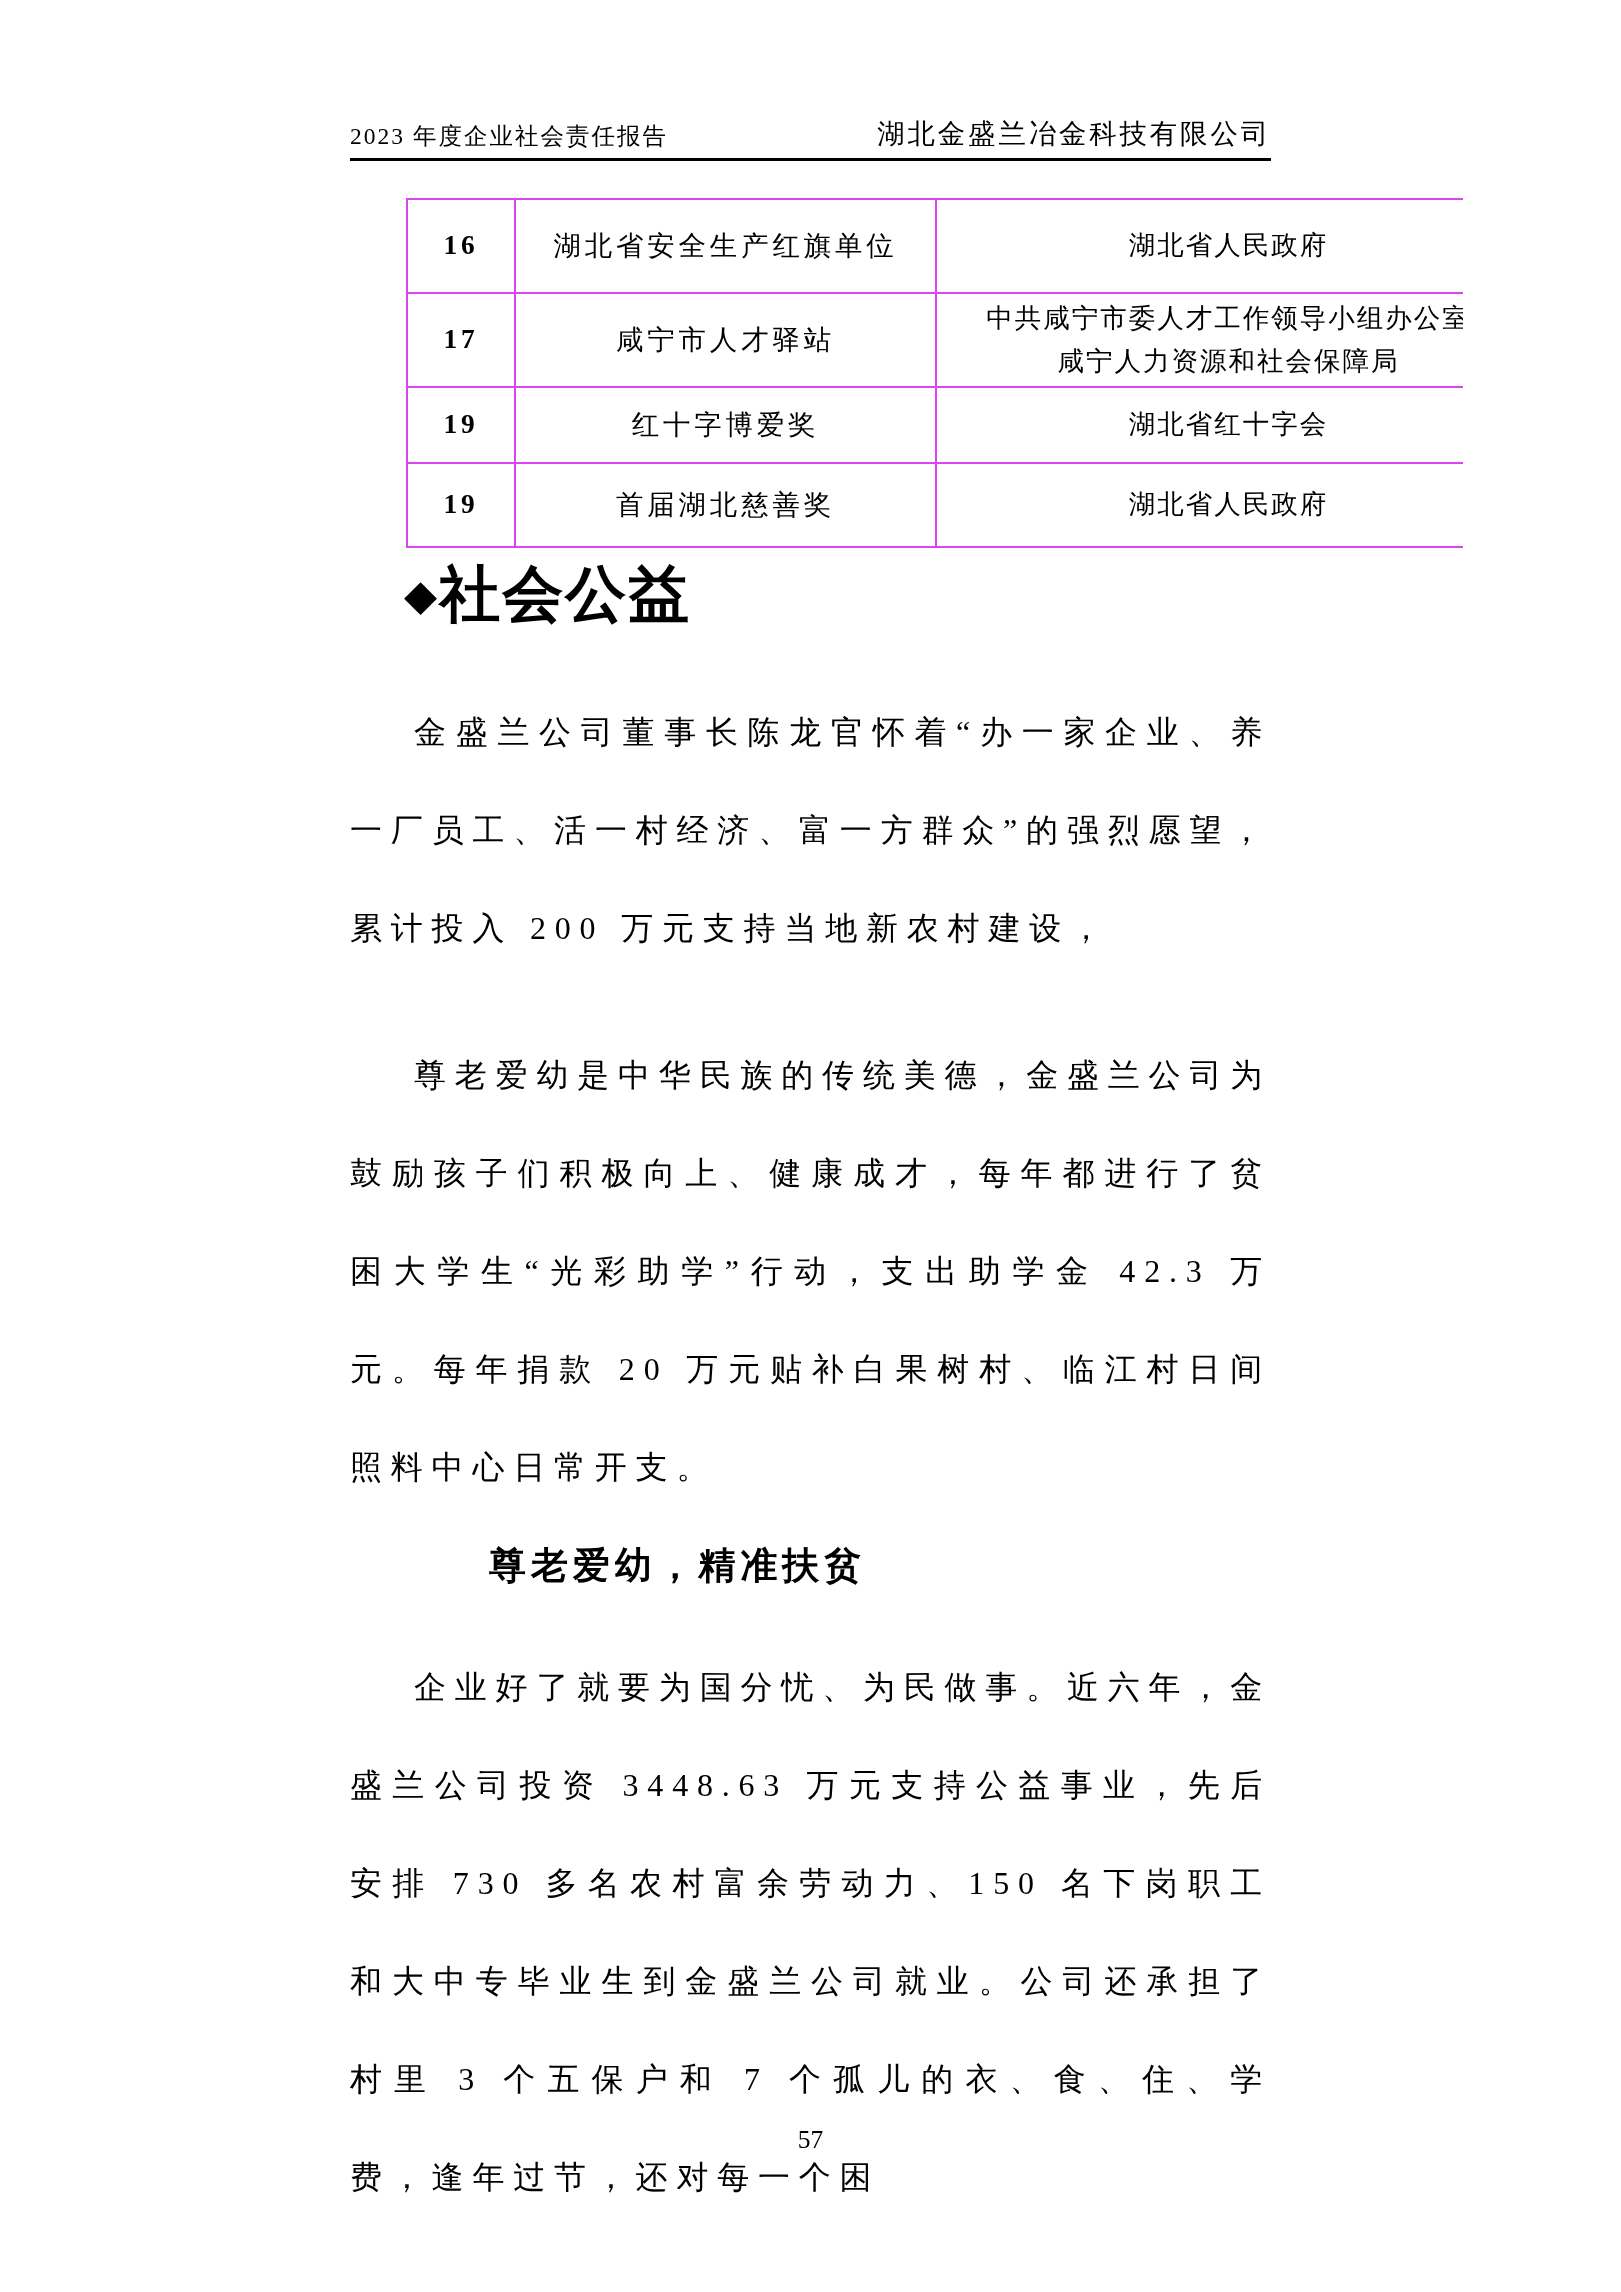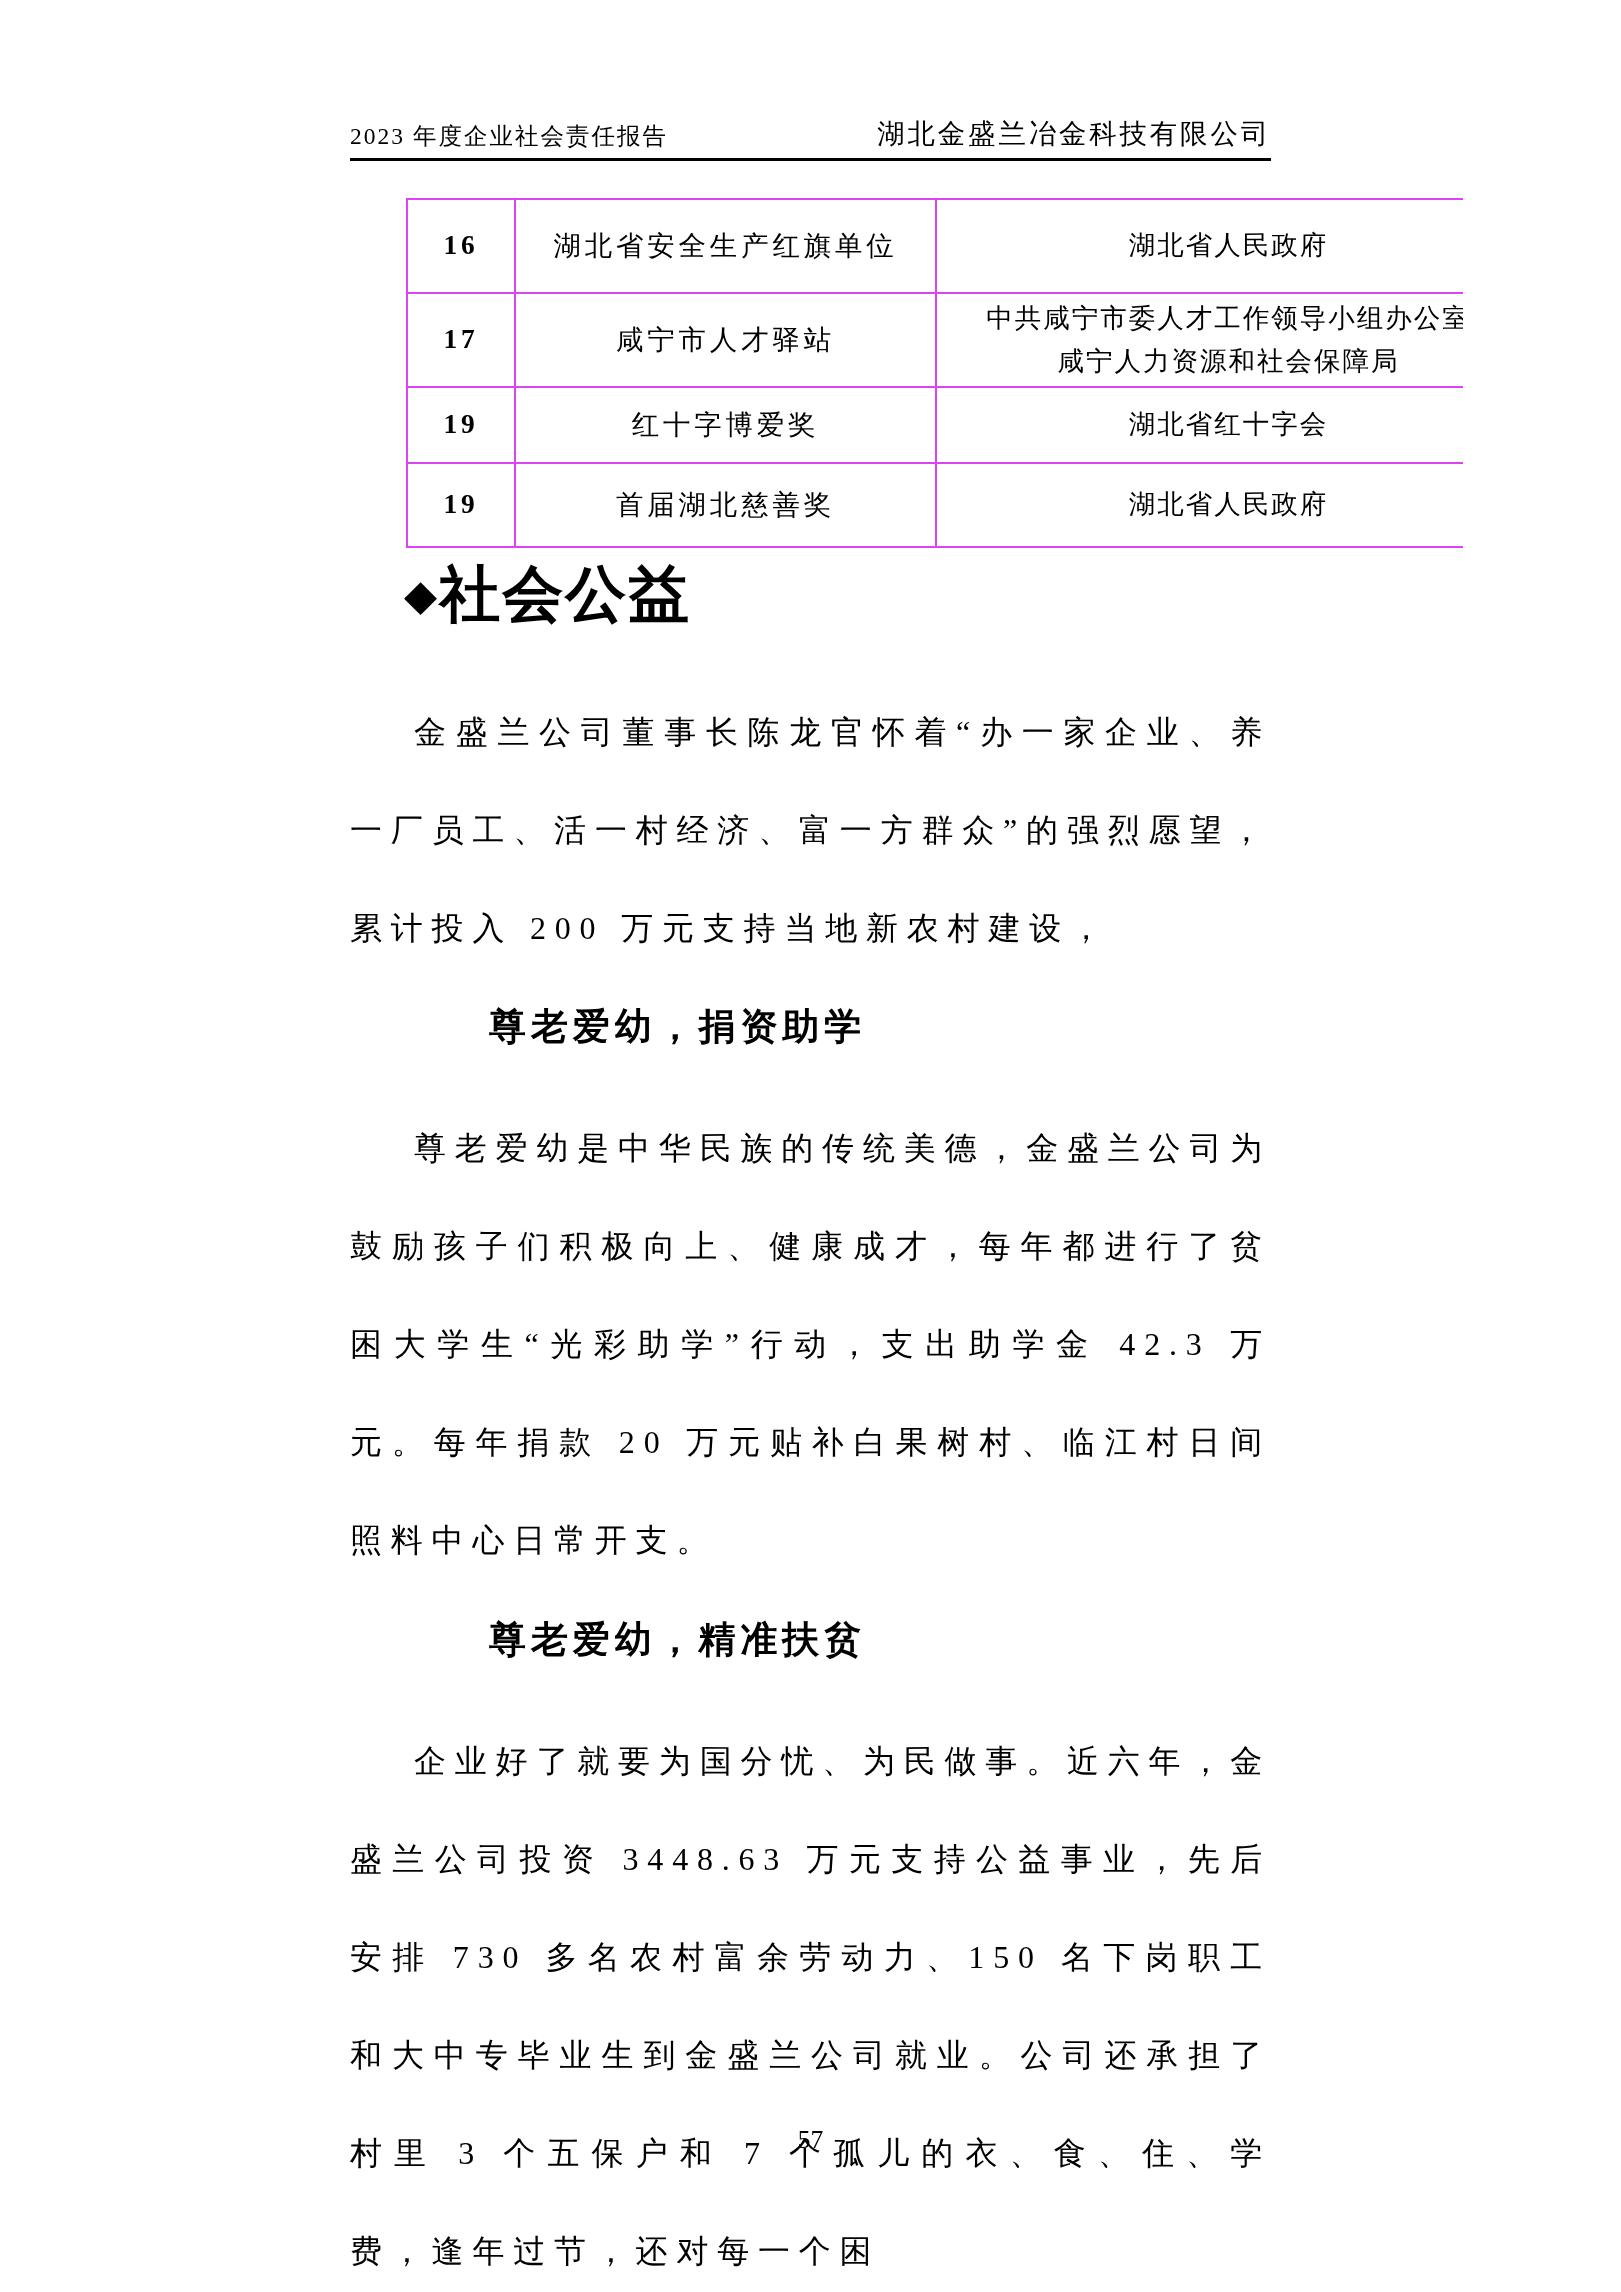--- a/index.html
+++ b/index.html
@@ -127,21 +127,20 @@
 
         </td>
       </tr>
     </tbody>
   </table>
 
   <h1 class="section-title"><span class="diamond">◆</span><span>社会公益</span></h1>
 
   <p class="body-para">金盛兰公司董事长陈龙官怀着“办一家企业、养一厂员工、活一村经济、富一方群众”的强烈愿望，累计投入 200 万元支持当地新农村建设，</p>
 
-  <h2 class="sub-heading">尊老爱幼，捐资助学</h2>
   <p class="body-para">尊老爱幼是中华民族的传统美德，金盛兰公司为鼓励孩子们积极向上、健康成才，每年都进行了贫困大学生“光彩助学”行动，支出助学金 42.3 万元。每年捐款 20 万元贴补白果树村、临江村日间照料中心日常开支。</p>
 
   <h2 class="sub-heading">尊老爱幼，精准扶贫</h2>
   <p class="body-para">企业好了就要为国分忧、为民做事。近六年，金盛兰公司投资 3448.63 万元支持公益事业，先后安排 730 多名农村富余劳动力、150 名下岗职工和大中专毕业生到金盛兰公司就业。公司还承担了村里 3 个五保户和 7 个孤儿的衣、食、住、学费，逢年过节，还对每一个困</p>
 
   <div class="page-number">57</div>
 
 </div>
 
 

